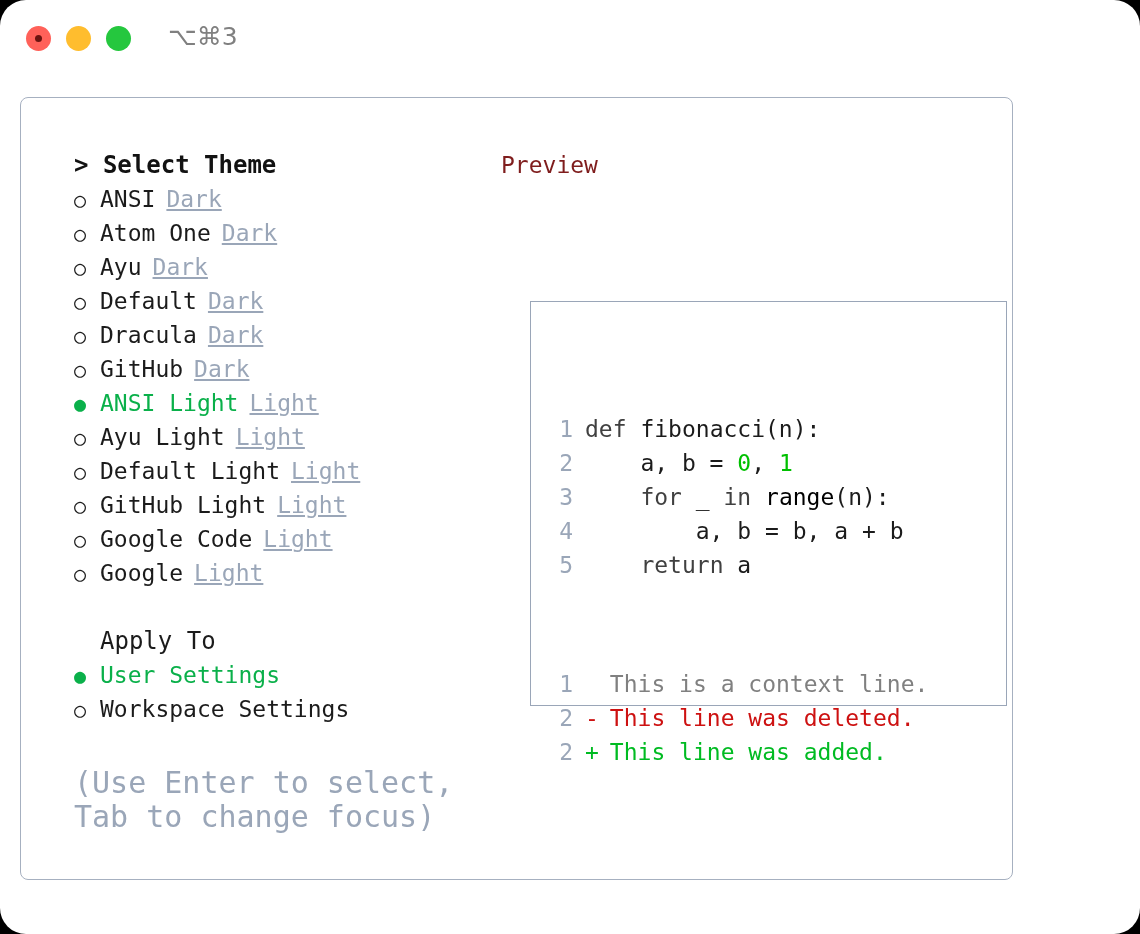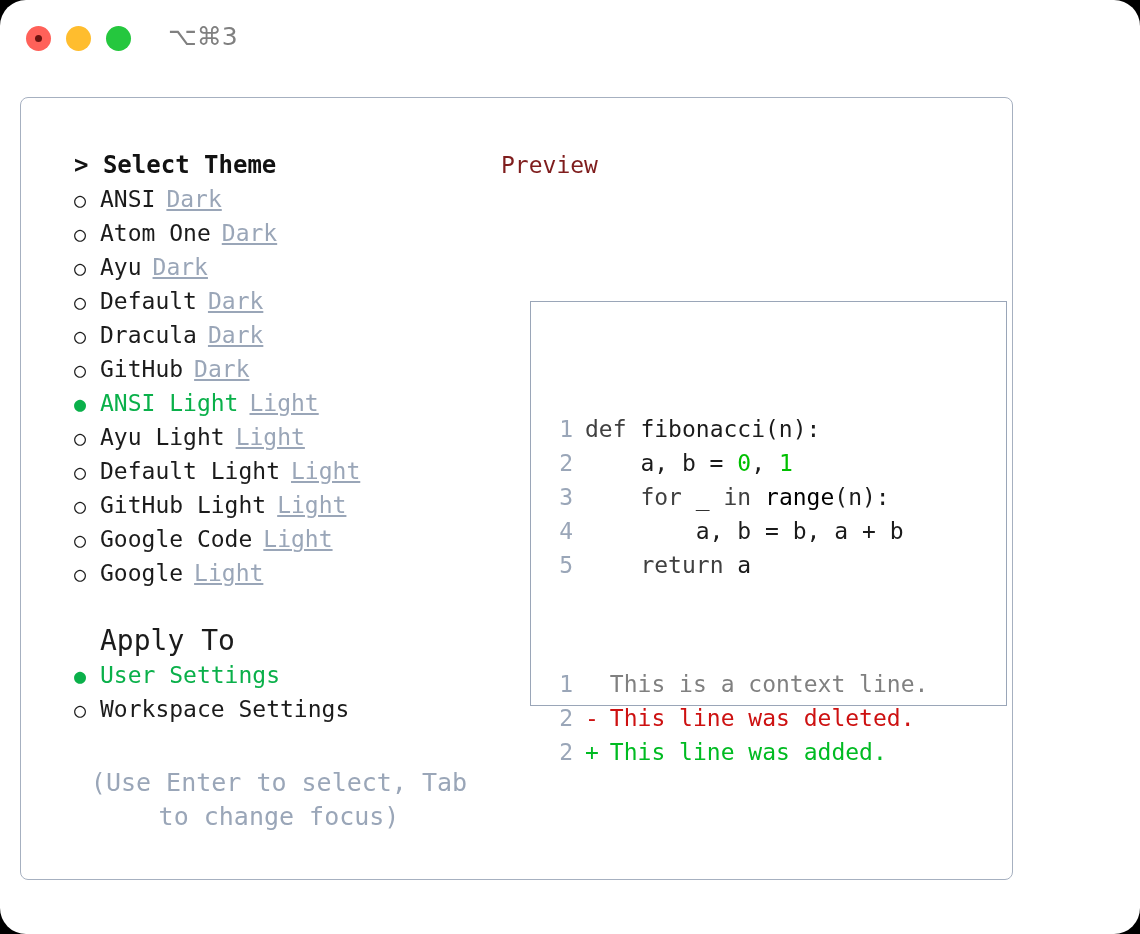--- a/index.html
+++ b/index.html
@@ -116,35 +116,34 @@
   .label.sel { color: #0ab04a; }
   .variant {
     color: #9aa6b8;
     margin-left: 11px;
     text-decoration: underline;
   }
 
   .section-head {
     height: 34px;
     line-height: 34px;
-    font-size: 28px;
+    font-size: 24px;
     color: #1b1b1b;
     padding-left: 26px;
     white-space: pre;
   }
   .spacer-sm { height: 34px; }
   .spacer-md { height: 40px; }
 
   .hint {
-    font-size: 25px;
+    font-size: 30px;
     line-height: 34px;
     color: #9aa6b8;
     width: 410px;
     white-space: pre-wrap;
-    text-align: center;
   }
 
   
   .preview-title {
     font-size: 23px;
     color: #7f1d1d;
     line-height: 34px;
     white-space: pre;
   }
   .preview-box {

